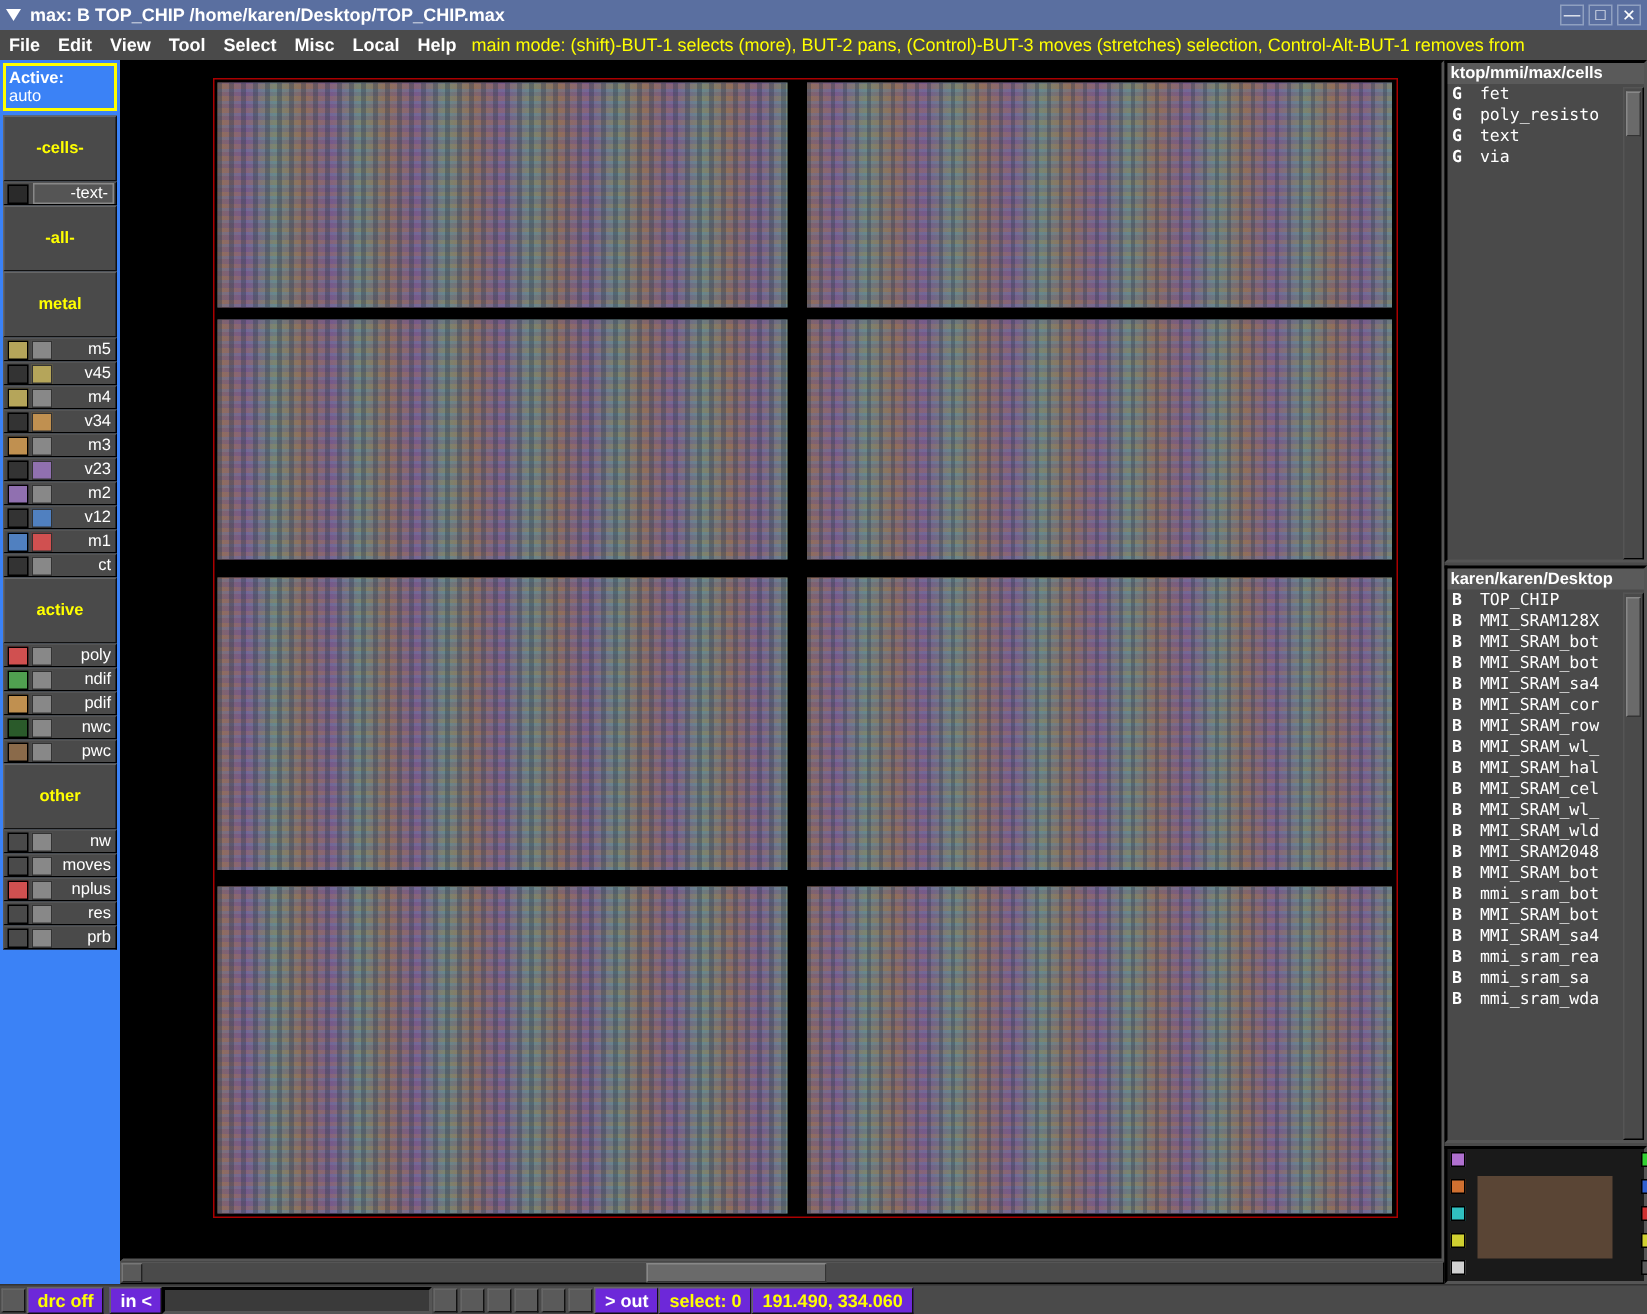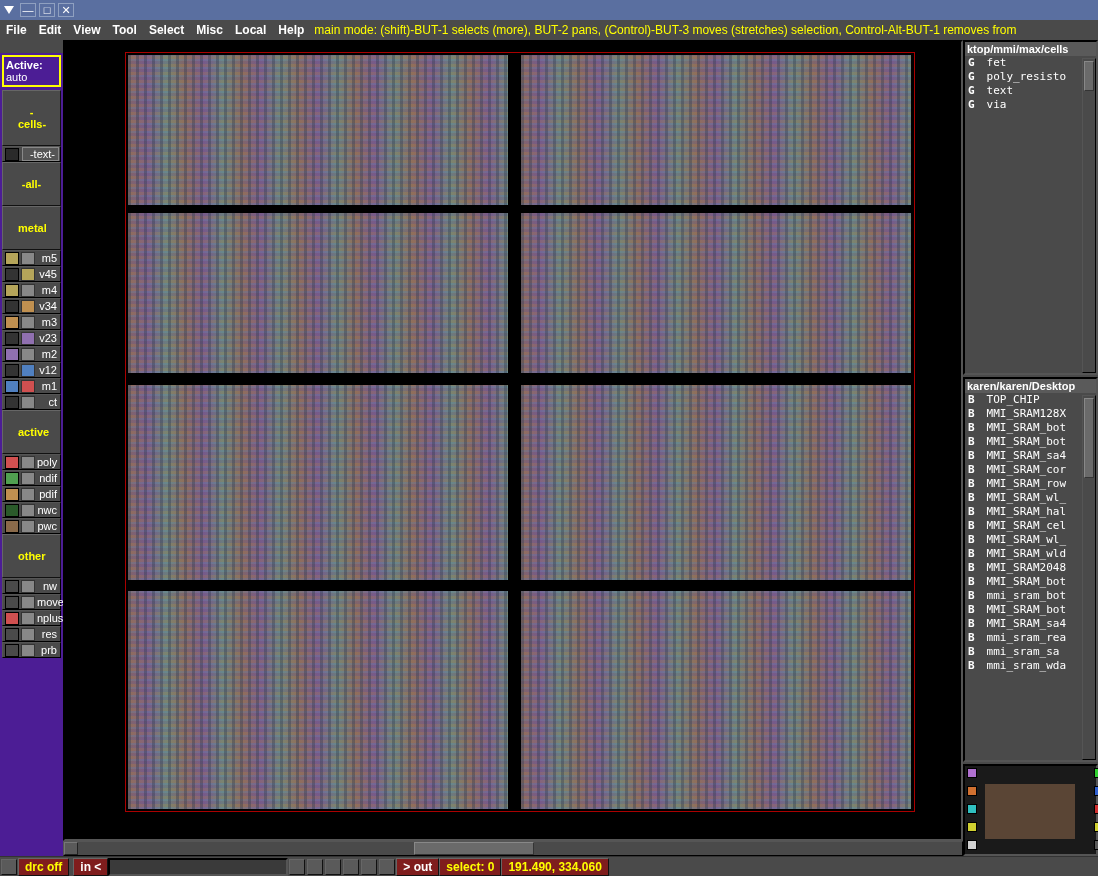--- a/index.html
+++ b/index.html
@@ -11,21 +11,21 @@
 .titlebar .title { font-weight: bold; flex: 1; }
 .titlebar .win-controls { display: flex; gap: 3px; }
 .titlebar .win-btn { width: 16px; height: 14px; border: 1px solid #8fa0c0; display: flex; align-items: center; justify-content: center; font-size: 11px; color: #fff; }
 
 .menubar { background: #4a4a4a; height: 20px; display: flex; align-items: center; font-size: 12px; }
 .menubar .menuitem { padding: 2px 6px; font-weight: bold; color: #fff; cursor: pointer; }
 .menubar .mode-text { background: #4a4a4a; color: #ffff00; padding: 2px 4px; font-size: 12px; flex: 1; overflow: hidden; white-space: nowrap; }
 
 .main-area { flex: 1; display: flex; overflow: hidden; }
 
-.left-panel { width: 63px; background: #4c1d95; padding: 2px; margin-top: 13px; }
+.left-panel { width: 80px; background: #3b82f6; padding: 2px; }
 .layer-header { background: #4a4a4a; color: #ffff00; text-align: center; font-size: 11px; font-weight: bold; padding: 15px; border: 1px outset #666; }
 .active-box { border: 2px solid #ffff00; padding: 2px; margin-bottom: 3px; }
 .active-box .lbl { color: #fff; font-weight: bold; font-size: 11px; }
 .active-box .val { color: #fff; font-size: 11px; }
 .layer-row { display: flex; align-items: center; height: 16px; border: 1px outset #555; background: #4a4a4a; }
 .layer-swatch { width: 14px; height: 13px; margin: 0 2px; border: 1px solid #000; flex-shrink: 0; }
 .layer-swatch2 { width: 14px; height: 13px; margin-right: 2px; border: 1px solid #333; flex-shrink: 0; }
 .layer-label { font-size: 11px; color: #fff; flex: 1; text-align: right; padding-right: 3px; }
 .layer-row.text .layer-label { border: 1px solid #888; margin: 1px; background: #555; }
 
@@ -46,33 +46,34 @@
 .r-item { padding: 0 3px; white-space: nowrap; color: #fff; height: 14px; line-height: 14px; }
 .r-item .tag { display: inline-block; width: 12px; font-weight: bold; }
 .vscroll { width: 14px; position: absolute; right: 0; top: 16px; bottom: 0; background: #4a4a4a; border: 1px outset #555; }
 .vscroll .thumb { position: absolute; top: 2px; left: 1px; width: 10px; height: 30px; background: #6a6a6a; border: 1px outset #888; }
 
 .minimap { height: 92px; border: 2px inset #555; background: #1a1a1a; position: relative; margin-top: 2px; }
 .minimap-sw { position: absolute; width: 10px; height: 10px; border: 1px solid #000; }
 .minimap-inner { position: absolute; left: 20px; top: 18px; width: 90px; height: 55px; background: #5a4535; }
 
 .statusbar { height: 20px; background: #4a4a4a; display: flex; align-items: center; font-size: 12px; border-top: 1px solid #333; }
-.sb-item { border: 1px outset #666; padding: 2px 6px; height: 18px; display: flex; align-items: center; background: #7f1d1d; }
+.sb-item { border: 1px outset #666; padding: 2px 6px; height: 18px; display: flex; align-items: center; background: #6d28d9; }
 .sb-yellow { color: #ffff00; font-weight: bold; }
 .sb-spacer { width: 4px; }
 .sb-long { flex: 0 0 auto; }
 .sb-in { border: 2px inset #555; height: 18px; min-width: 180px; background: #3a3a3a; }
 .sb-small-btn { width: 16px; height: 16px; border: 1px outset #666; background: #5a5a5a; margin: 0 1px; }
 </style>
 </head>
 <body>
 
 <div class="window">
   <div class="titlebar">
     <div class="triangle"></div>
+    <div class="title">max:  B  TOP_CHIP  /home/karen/Desktop/TOP_CHIP.max</div>
     <div class="win-controls">
       <div class="win-btn">—</div>
       <div class="win-btn">□</div>
       <div class="win-btn">✕</div>
     </div>
   </div>
 
   <div class="menubar">
     <div class="menuitem">File</div>
     <div class="menuitem">Edit</div>

